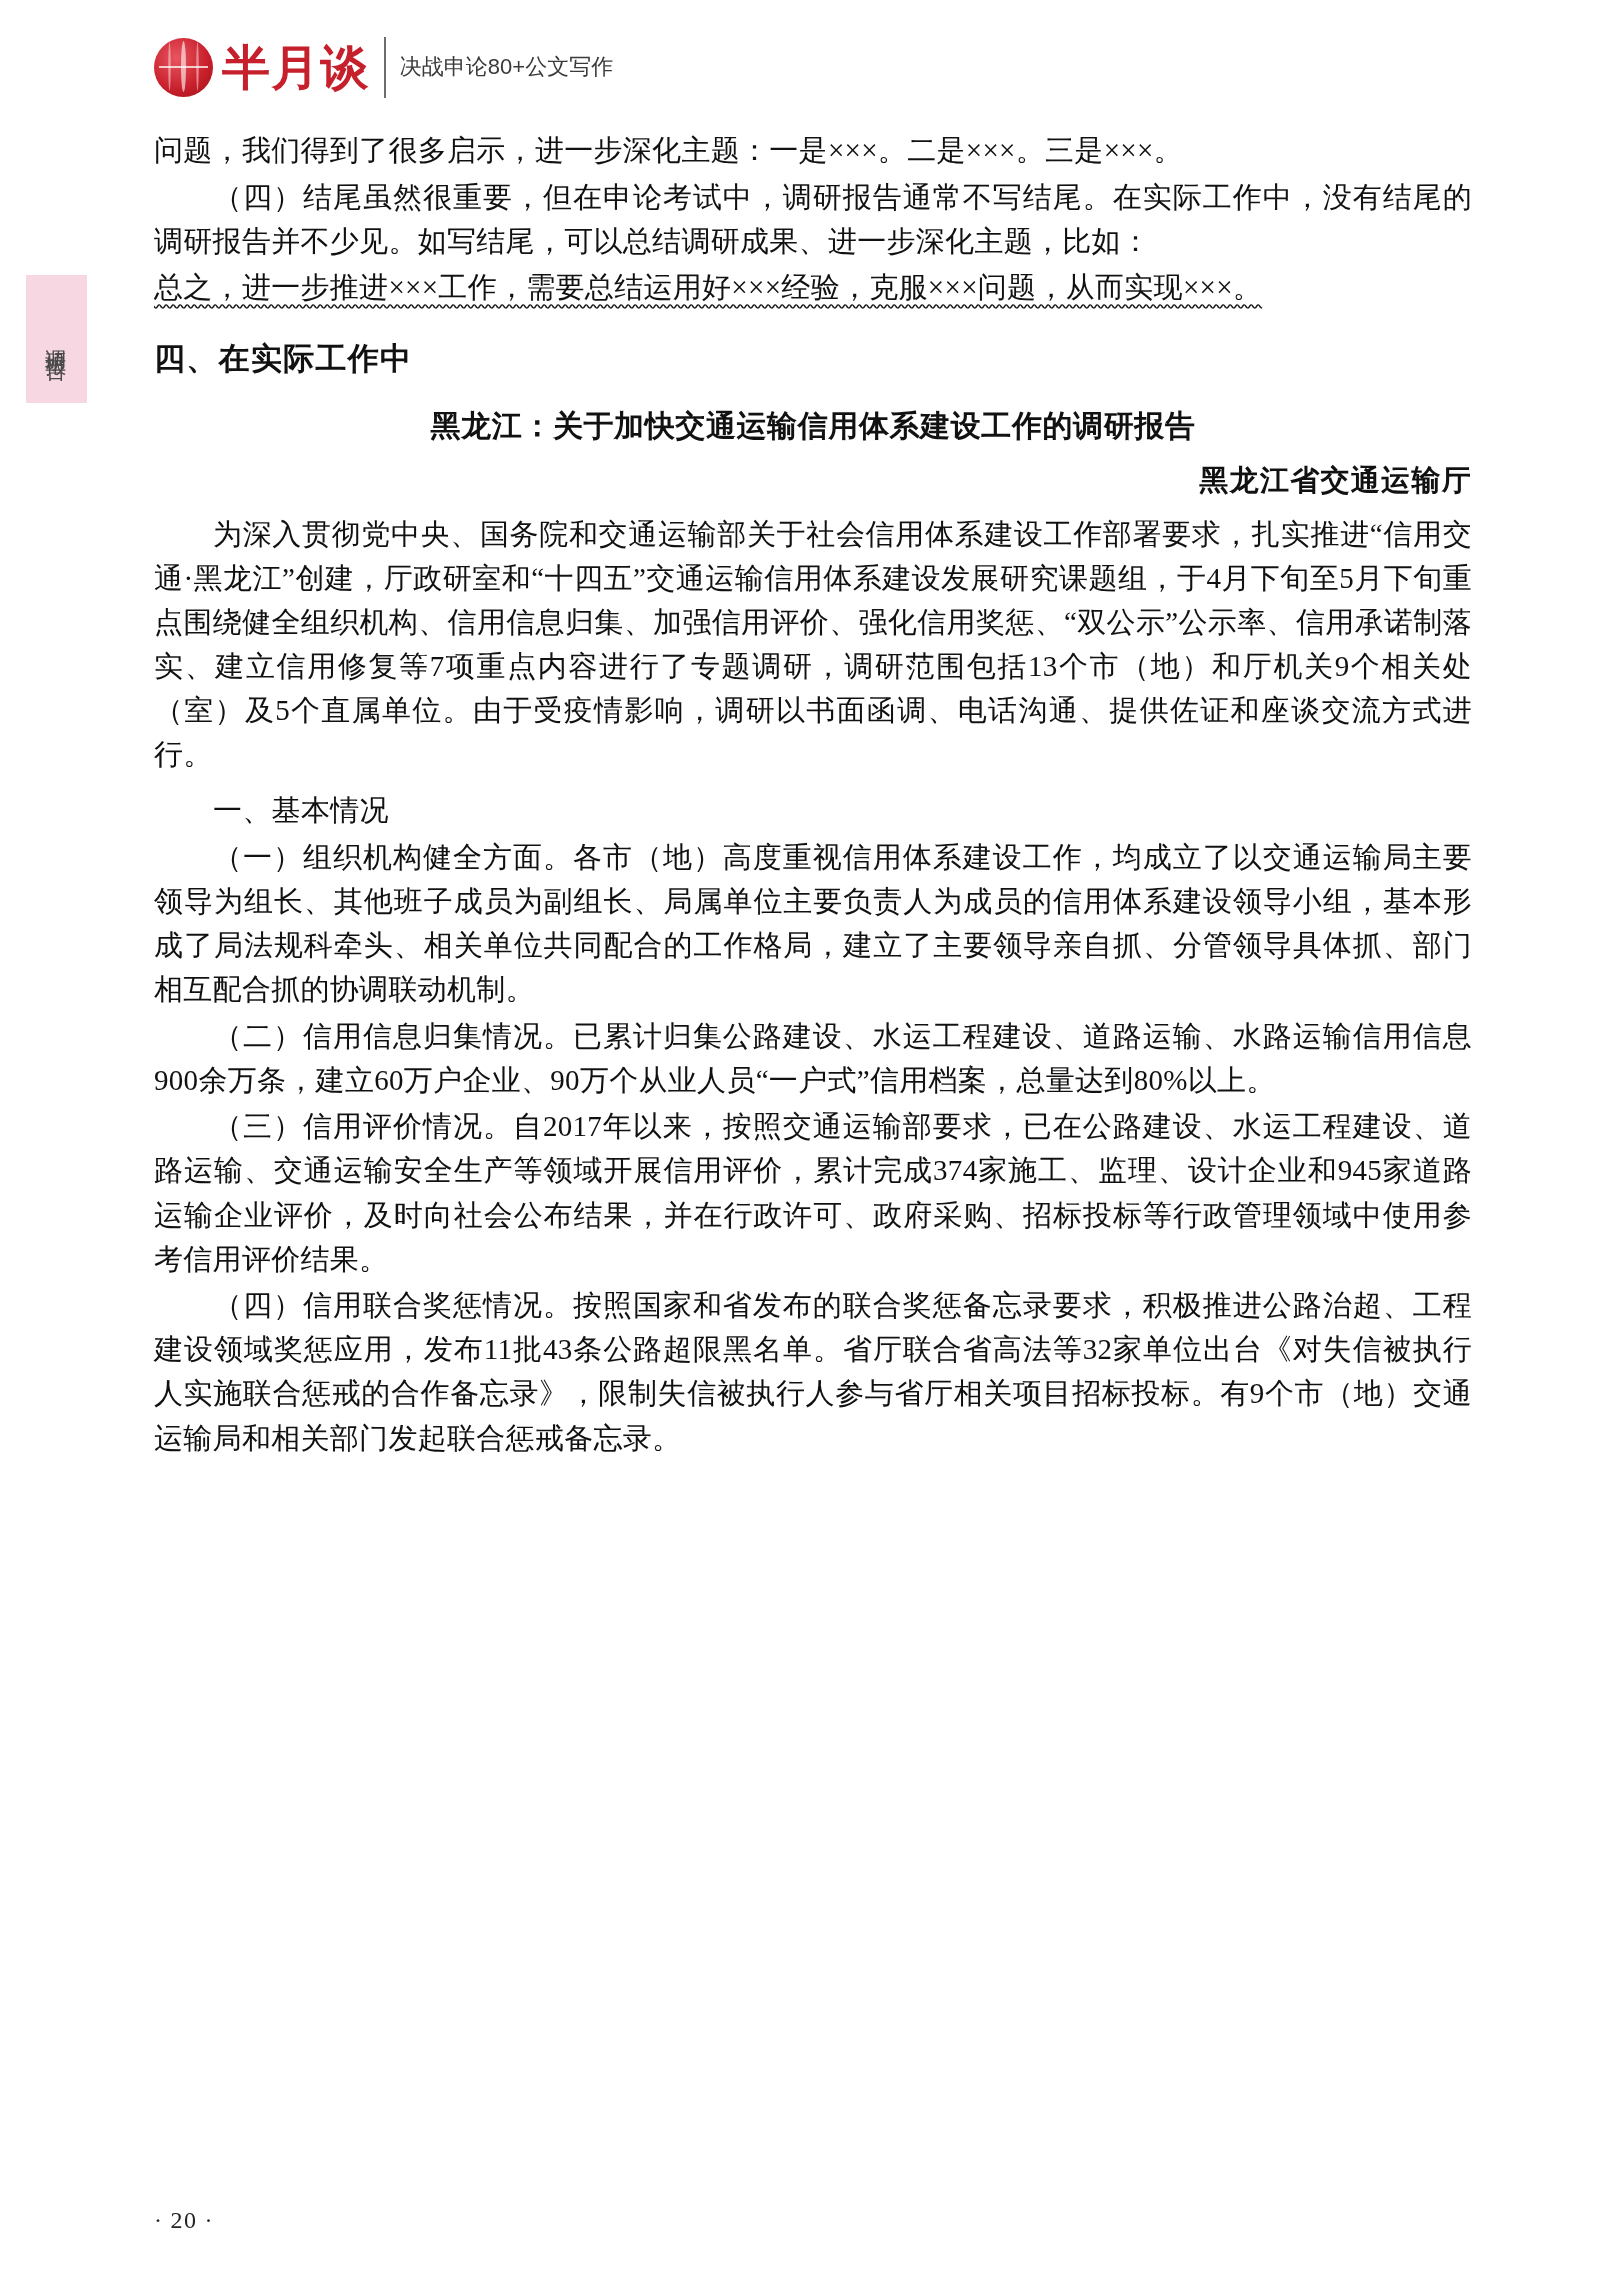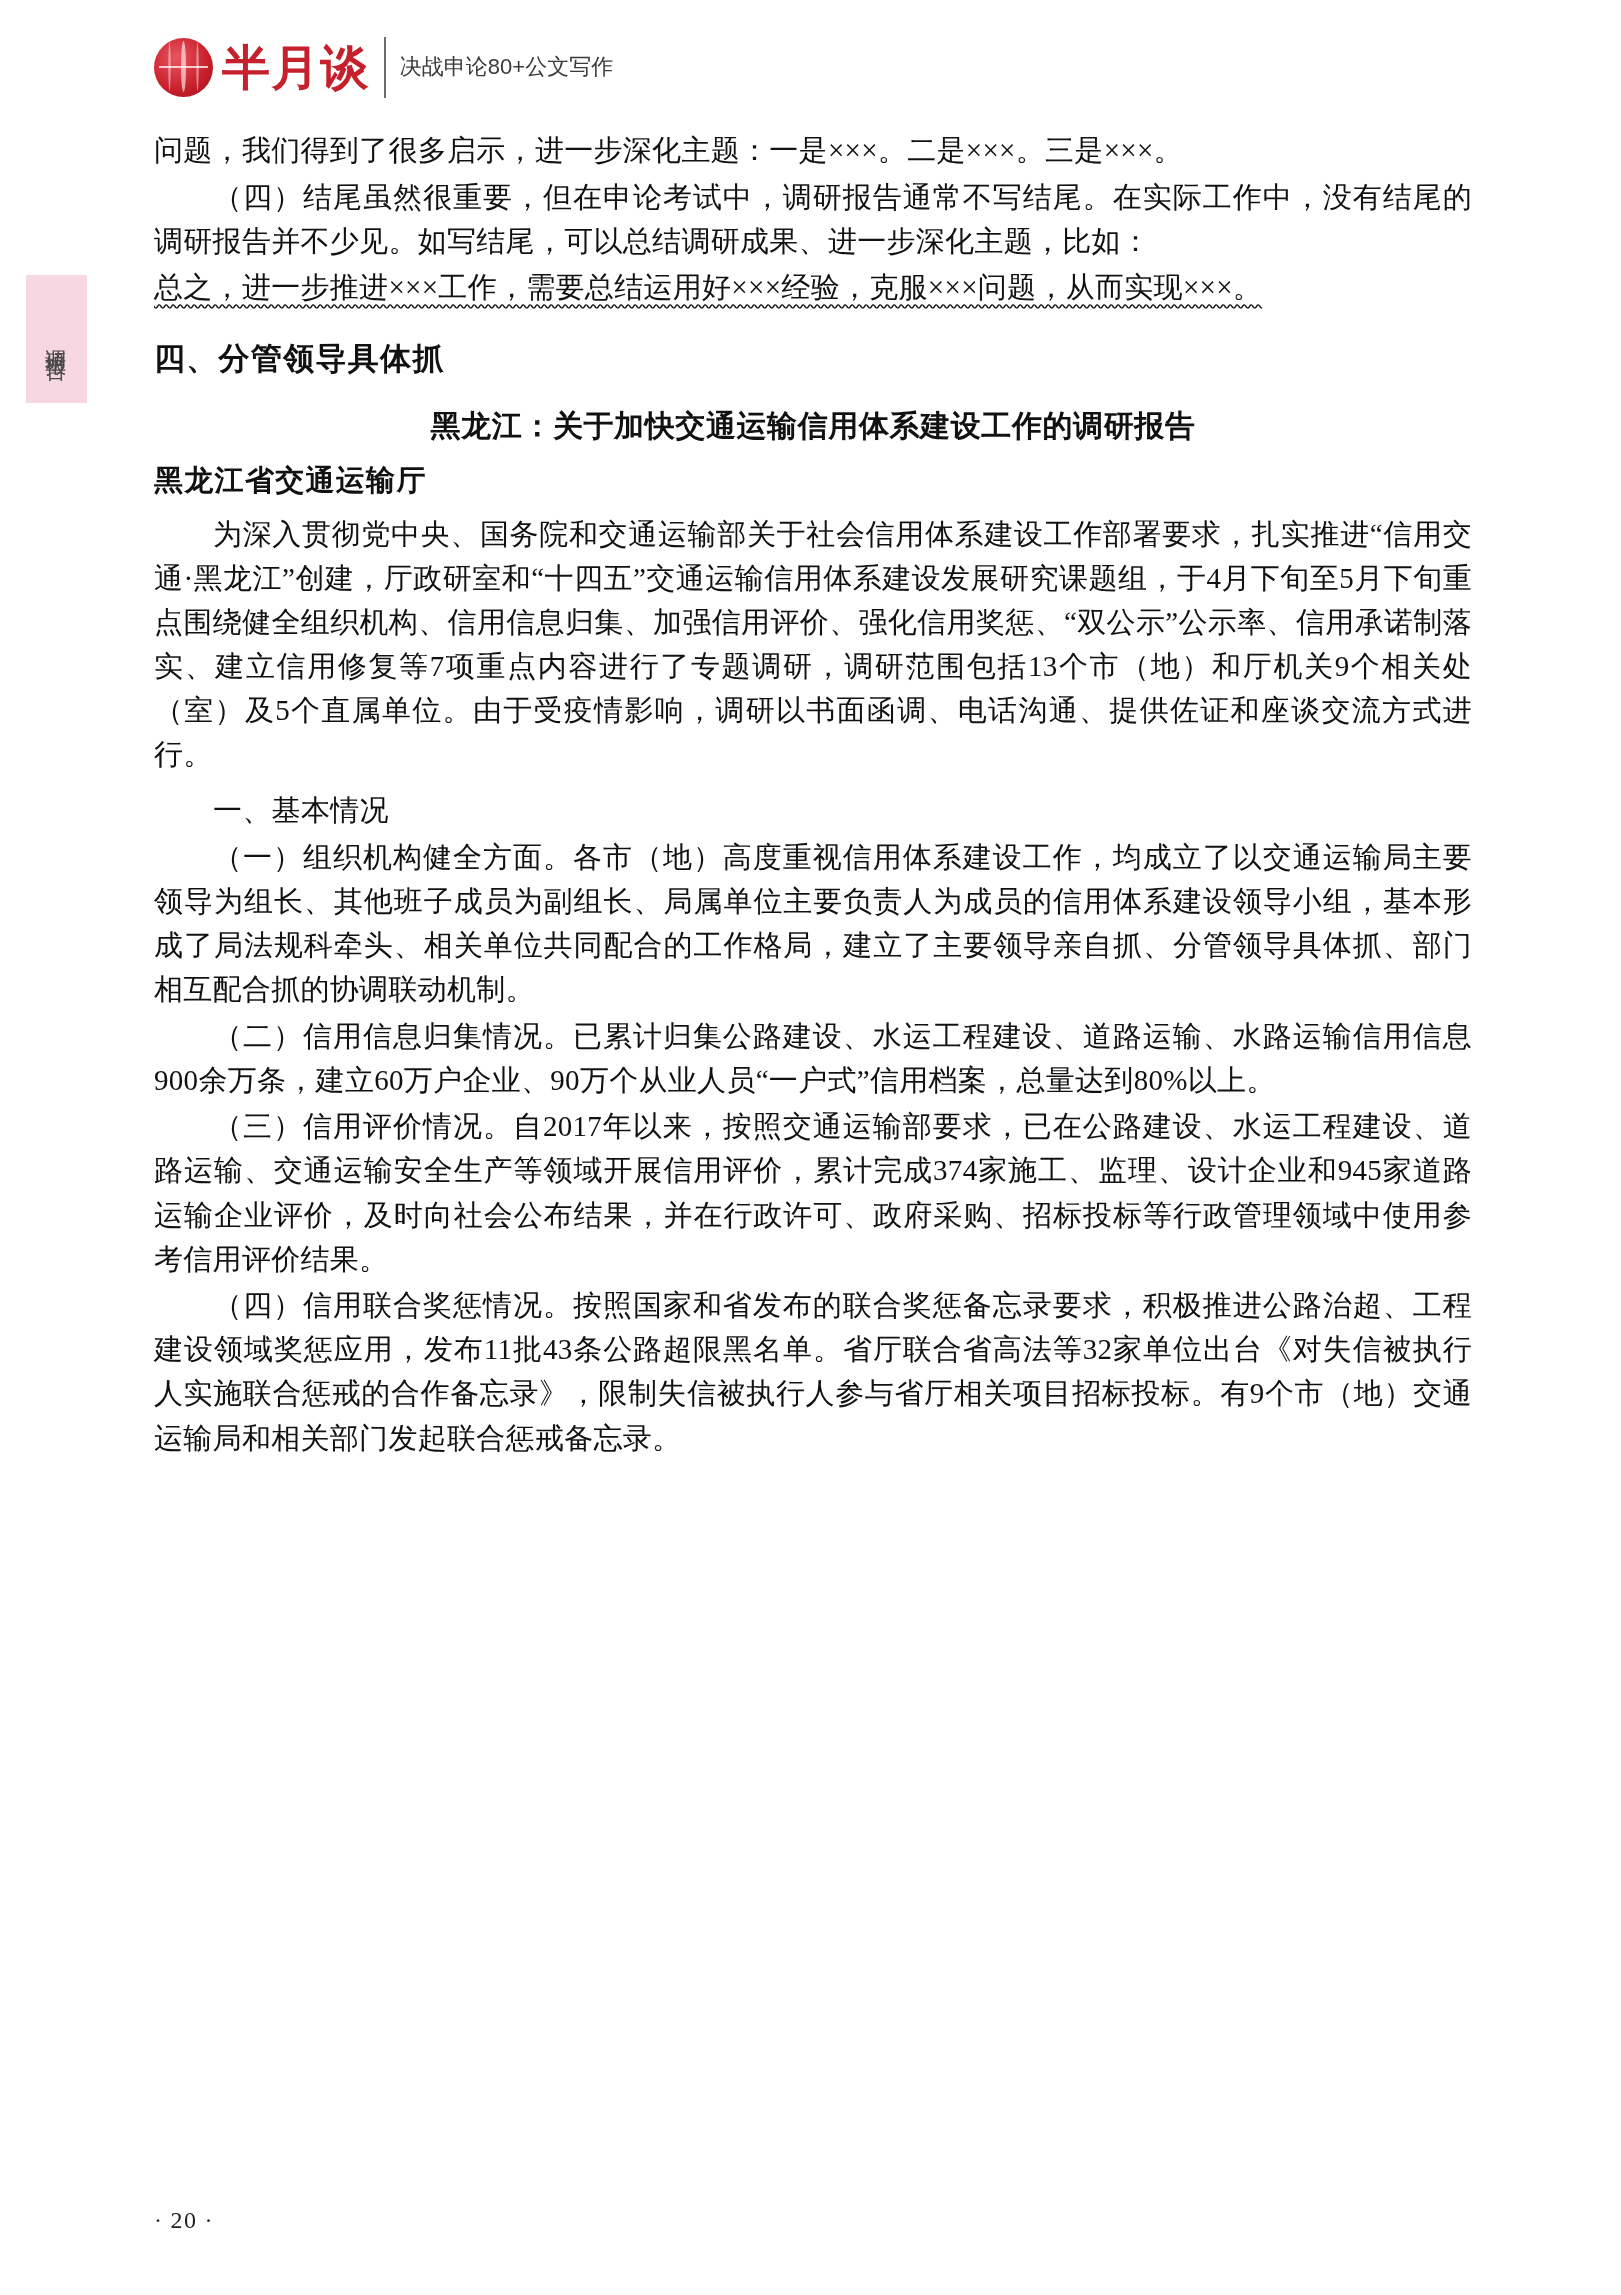--- a/index.html
+++ b/index.html
@@ -137,21 +137,21 @@
   h3.doc-title {
     font-size: 30px;
     font-weight: bold;
     text-align: center;
     margin: 26px 0 14px 0;
     letter-spacing: 0.6px;
   }
   h4.doc-org {
     font-size: 29px;
     font-weight: bold;
-    text-align: left;
+    text-align: right;
     margin: 0 0 11.5px 0;
     letter-spacing: 1.3px;
   }
   .gap { height: 9px; }
 
   
   .footer {
     position: absolute;
     left: 154px;
     bottom: 61px;
@@ -185,21 +185,21 @@
   </div>
 
   <div class="content">
 
     <p class="body">问题，我们得到了很多启示，进一步深化主题：一是×××。二是×××。三是×××。</p>
 
     <p class="body indent">（四）结尾虽然很重要，但在申论考试中，调研报告通常不写结尾。在实际工作中，没有结尾的调研报告并不少见。如写结尾，可以总结调研成果、进一步深化主题，比如：</p>
 
     <p class="body wavy">总之，进一步推进×××工作，需要总结运用好×××经验，克服×××问题，从而实现×××。</p>
 
-    <h2 class="section">四、分管领导具体抓</h2>
+    <h2 class="section">四、在实际工作中</h2>
 
     <h3 class="doc-title">黑龙江：关于加快交通运输信用体系建设工作的调研报告</h3>
 
     <h4 class="doc-org">黑龙江省交通运输厅</h4>
 
     <p class="body indent">为深入贯彻党中央、国务院和交通运输部关于社会信用体系建设工作部署要求，扎实推进“信用交通·黑龙江”创建，厅政研室和“十四五”交通运输信用体系建设发展研究课题组，于4月下旬至5月下旬重点围绕健全组织机构、信用信息归集、加强信用评价、强化信用奖惩、“双公示”公示率、信用承诺制落实、建立信用修复等7项重点内容进行了专题调研，调研范围包括13个市（地）和厅机关9个相关处（室）及5个直属单位。由于受疫情影响，调研以书面函调、电话沟通、提供佐证和座谈交流方式进行。</p>
 
     <div class="gap"></div>
 
     <p class="body indent">一、基本情况</p>

